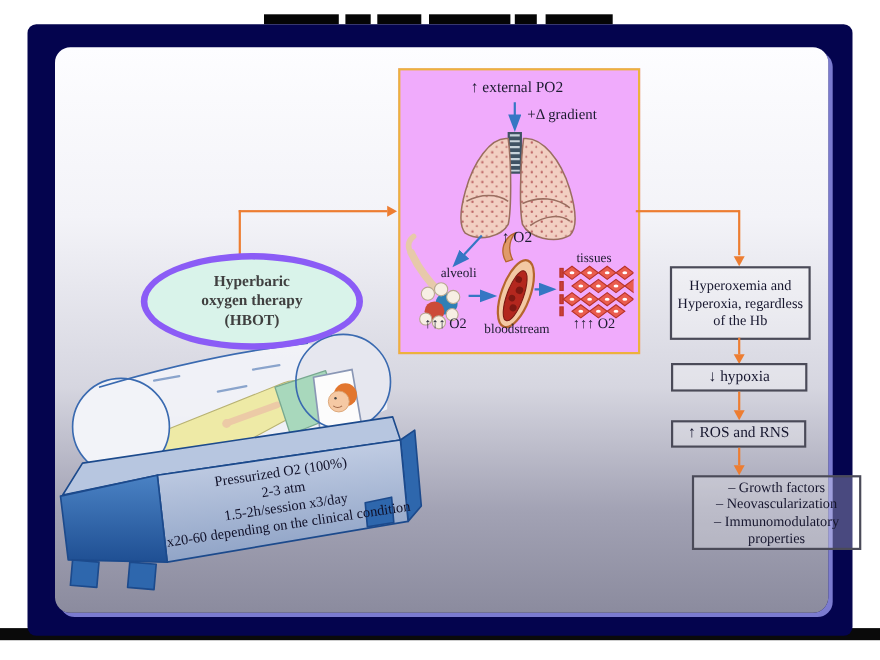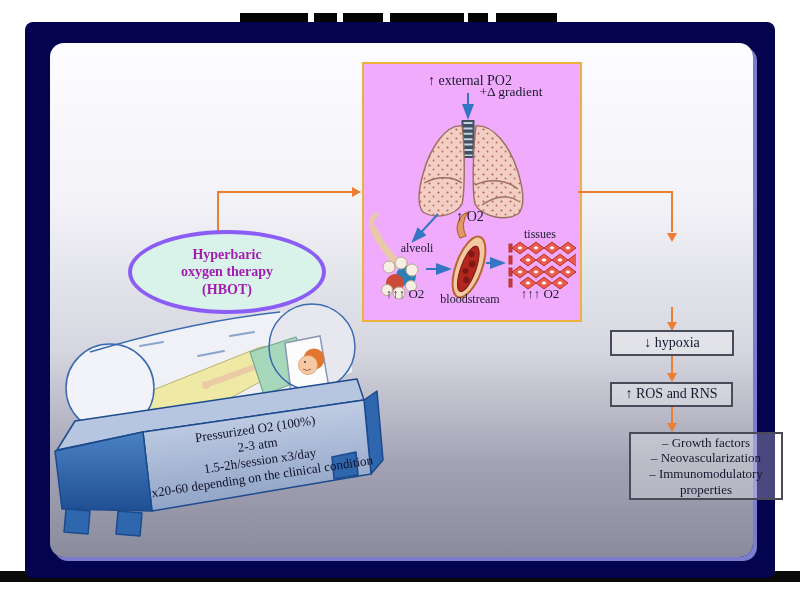--- a/index.html
+++ b/index.html
@@ -17,22 +17,22 @@
   
   .bar{position:absolute;top:13px;height:9px;background:#050505;}
   
   .oline{background:#ed7d31;z-index:6;}
   .ohead-right{width:0;height:0;border-top:5px solid transparent;border-bottom:5px solid transparent;
                border-left:9px solid #ed7d31;z-index:6;}
   .ohead-down{width:0;height:0;border-left:5px solid transparent;border-right:5px solid transparent;
               border-top:9px solid #ed7d31;z-index:6;}
   
   #hbot{left:128px;top:230px;width:190px;height:76px;border-radius:50%;background:#d9f3ea;
-        border:4px solid #8b5cf6;z-index:6;display:flex;flex-direction:column;justify-content:center;
-        align-items:center;text-align:center;font-weight:bold;font-size:14px;line-height:1.22;color:#a21caf;}
+        border:6px solid #8b5cf6;z-index:6;display:flex;flex-direction:column;justify-content:center;
+        align-items:center;text-align:center;font-weight:bold;font-size:14px;line-height:1.22;color:#404040;}
   
   #mech{left:362px;top:62px;width:216px;height:256px;border:2px solid #ecb23c;background:#f0abfc;z-index:5;}
   #mech .lbl{position:absolute;text-align:center;color:#1a1a2e;z-index:4;}
   
   .ebox{border:2px solid #4a4a58;background:rgba(255,255,255,0.28);color:#16162e;text-align:center;
         z-index:6;display:flex;flex-direction:column;justify-content:center;font-size:13px;line-height:1.2;}
   svg text{font-family:"Liberation Serif","DejaVu Serif",serif;}
 </style>
 </head>
 <body>
@@ -161,29 +161,32 @@
             <ellipse cx="188" cy="208" rx="2.2" ry="1.4"></ellipse>
             <ellipse cx="204" cy="208" rx="2.2" ry="1.4"></ellipse>
           <ellipse cx="164" cy="219" rx="2.2" ry="1.4"></ellipse>
             <ellipse cx="180" cy="219" rx="2.2" ry="1.4"></ellipse>
             <ellipse cx="196" cy="219" rx="2.2" ry="1.4"></ellipse>
         </g>
       </g>
     </svg>
 
     <div class="lbl" style="left:0;top:9px;width:212px;font-size:14px;">↑ external PO2</div>
-    <div class="lbl" style="left:86px;top:20px;width:122px;font-size:13.5px;">+Δ gradient</div>
+    <div class="lbl" style="left:86px;top:32px;width:122px;font-size:13.5px;">+Δ gradient</div>
     <div class="lbl" style="left:0;top:131px;width:212px;font-size:14px;margin-top:14px;">↑ O2</div>
     <div class="lbl" style="left:27px;top:177px;width:52px;font-size:12px;">alveoli</div>
     <div class="lbl" style="left:5px;top:222px;width:72px;font-size:13px;">↑↑↑ O2</div>
     <div class="lbl" style="left:65px;top:228px;width:82px;font-size:12px;">bloodstream</div>
     <div class="lbl" style="left:145px;top:163px;width:62px;font-size:12px;">tissues</div>
     <div class="lbl" style="left:143px;top:222px;width:66px;font-size:13px;">↑↑↑ O2</div>
   </div>
 
+  <div class="abs ebox" style="left:609px;top:242px;width:122px;height:61px;padding:1px;">
+    <div>Hyperoxemia and Hyperoxia, regardless of the Hb</div>
+  </div>
   <div class="abs oline" style="left:671px;top:307px;width:2px;height:15px;"></div>
   <div class="abs ohead-down" style="left:667px;top:322px;"></div>
   <div class="abs ebox" style="left:610px;top:330px;width:120px;height:22px;font-size:14px;">
     <div>↓ hypoxia</div>
   </div>
   <div class="abs oline" style="left:671px;top:356px;width:2px;height:17px;"></div>
   <div class="abs ohead-down" style="left:667px;top:373px;"></div>
   <div class="abs ebox" style="left:610px;top:382px;width:119px;height:21px;font-size:14px;">
     <div>↑ ROS and RNS</div>
   </div>

